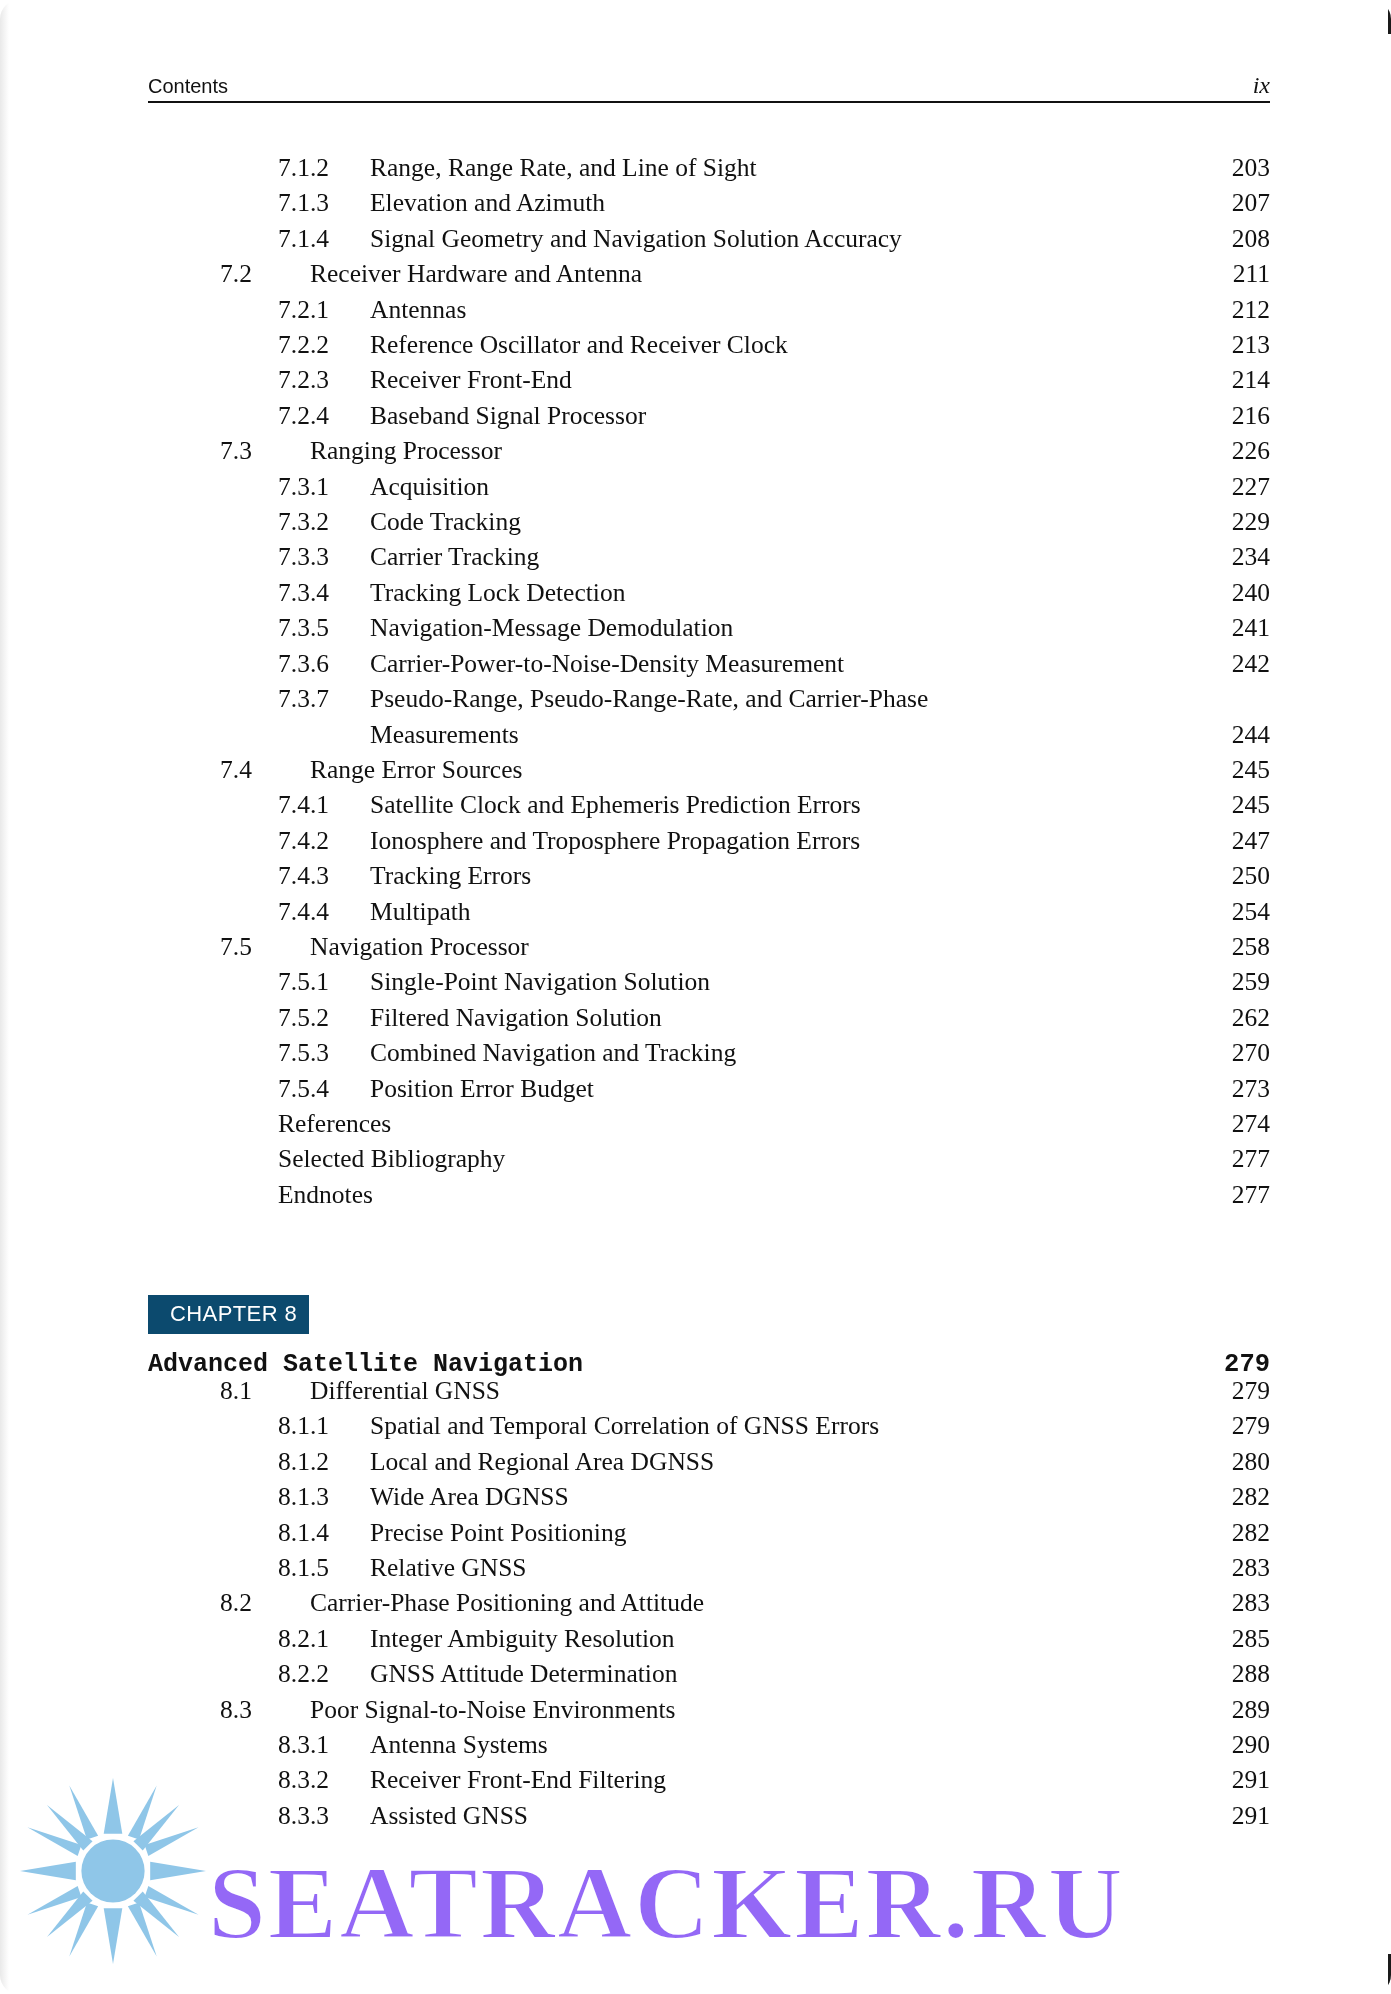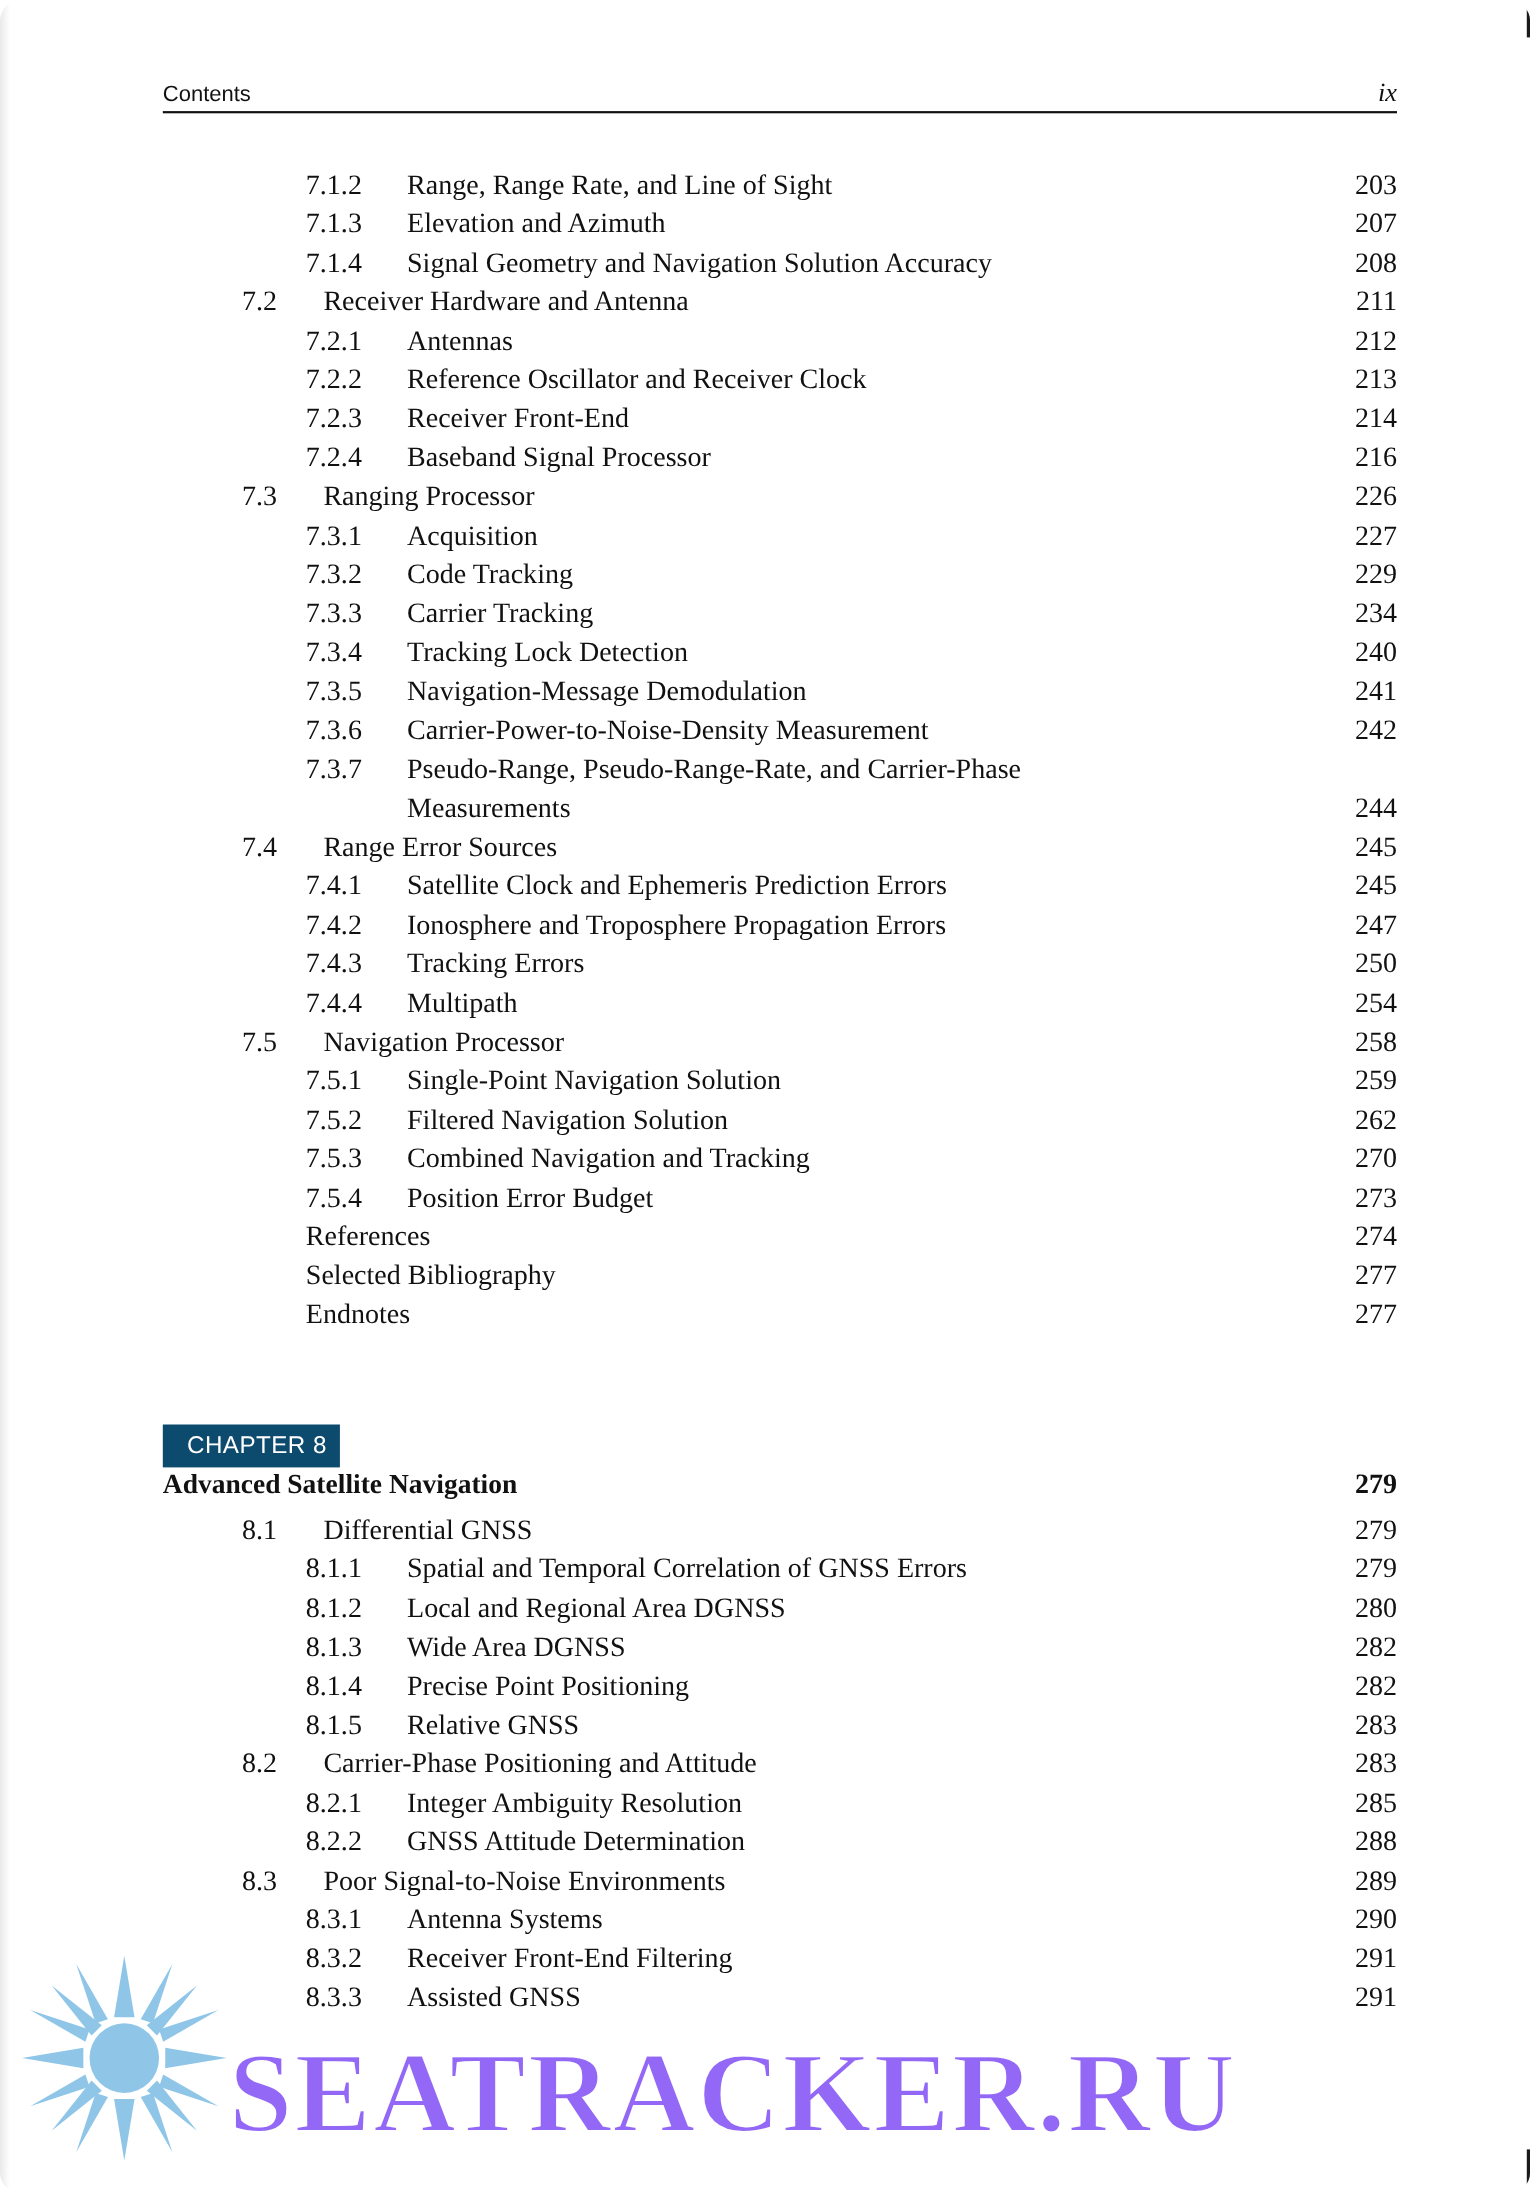--- a/index.html
+++ b/index.html
@@ -57,21 +57,21 @@
     font-size: 25.5px;
     line-height: 35.4px;
     white-space: nowrap;
   }
   .num {
     flex: 0 0 auto;
     text-align: left;
   }
   
   .lvl2 .num { width: 74px; margin-left: 72px; }
-  .lvl2 .txt { margin-left: 0px; }
+  .lvl2 .txt { margin-left: 16px; }
   .lvl3 .num { width: 92px; margin-left: 130px; }
   .lvl3 .txt { margin-left: 0px; }
   .lvl-plain .txt { margin-left: 130px; }
   .txt {
     flex: 1 1 auto;
     overflow: hidden;
   }
   .pg {
     flex: 0 0 auto;
     width: 60px;
@@ -99,22 +99,22 @@
     color: #ffffff;
     font-family: "Liberation Sans", sans-serif;
     font-size: 22px;
     letter-spacing: 0.4px;
     padding: 6px 12px 7px 22px;
     margin-top: 24px;
   }
   .chapter-title-row {
     display: flex;
     align-items: baseline;
-    margin-top: 0;
-    font-family: Liberation Serif, serif;
+    margin-top: 16px;
+    font-family: Liberation Mono, monospace;
     font-size: 25px;
     font-weight: bold;
   }
   .chapter-title-row .ct {
     flex: 1 1 auto;
   }
   .chapter-title-row .pg {
     width: 60px;
     text-align: right;
   }

